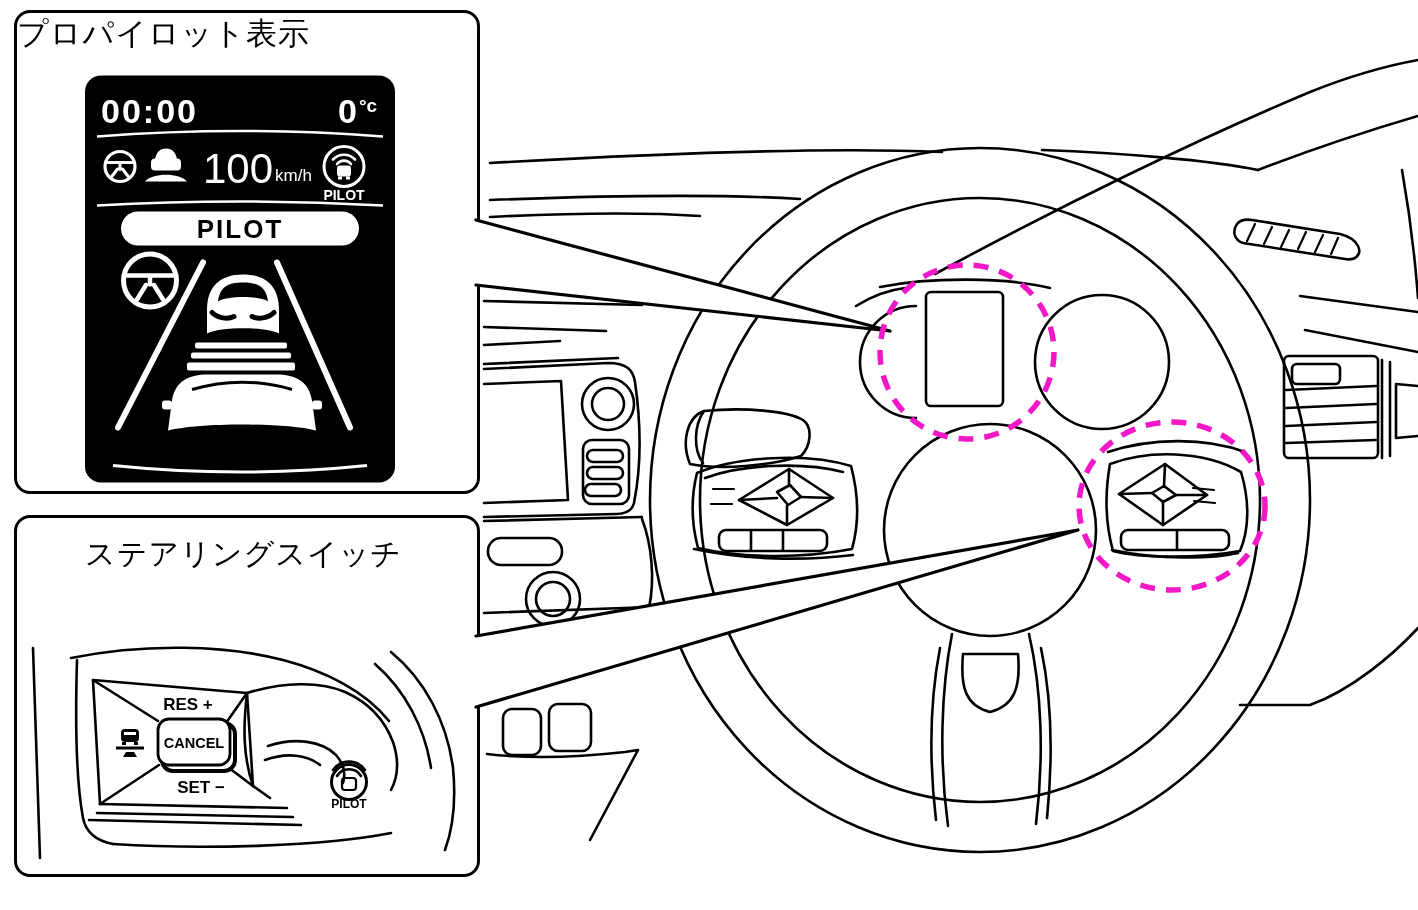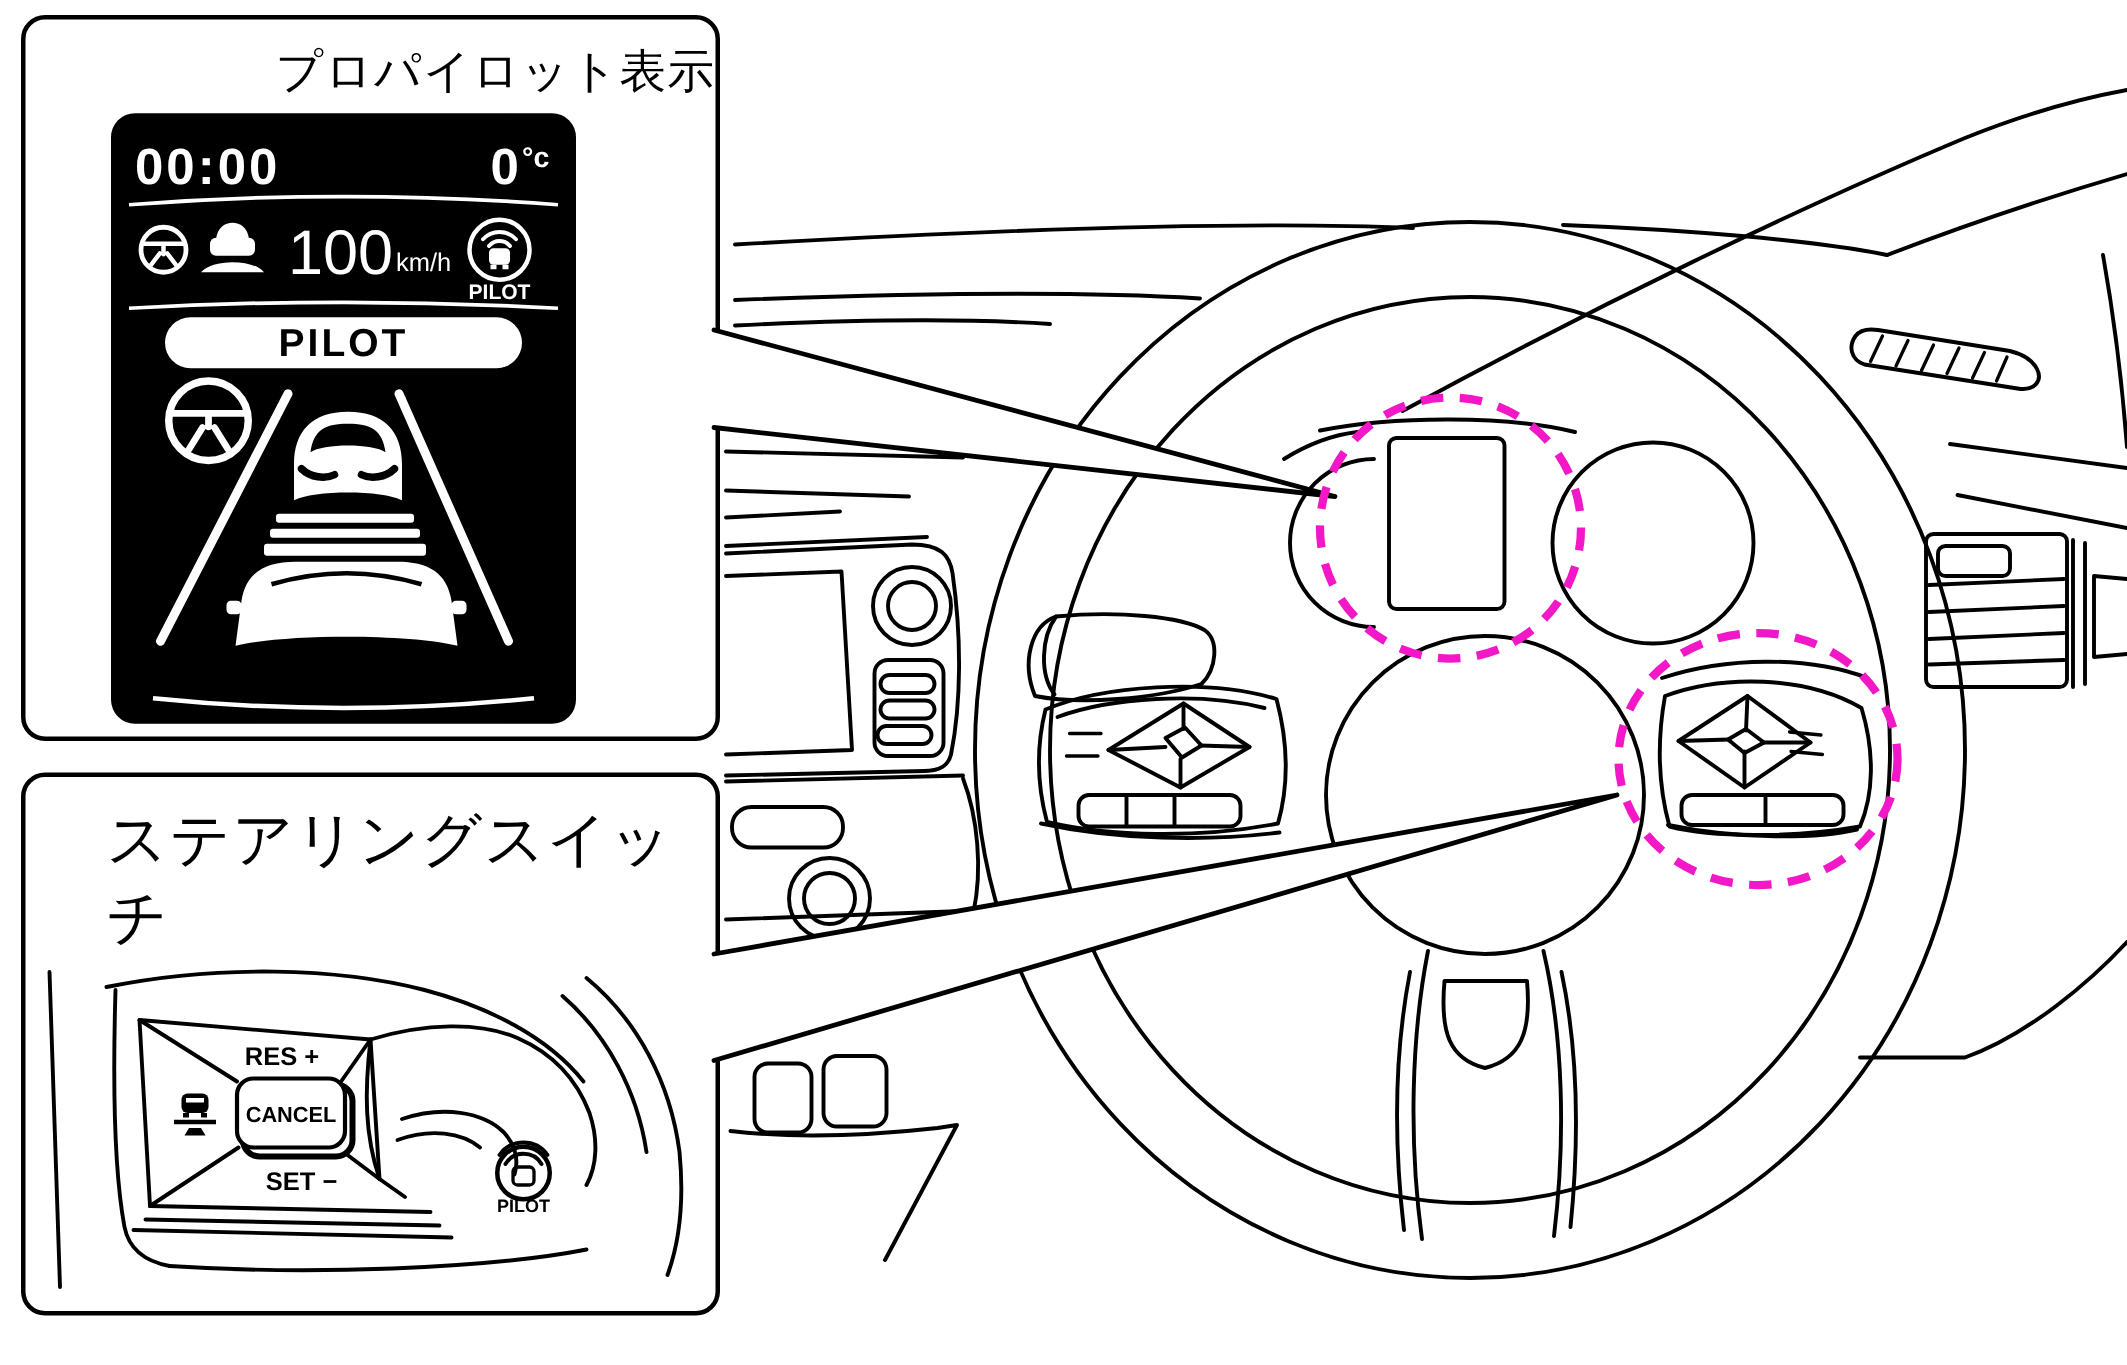--- a/index.html
+++ b/index.html
@@ -10,26 +10,26 @@
   .layer{position:absolute;left:0;top:0;width:1418px;height:910px;}
   .layer.art{z-index:1;}
   .layer.overlay{z-index:3;pointer-events:none;}
   .callout{
     position:absolute;border:3px solid #000;border-radius:16px;background:#fff;z-index:2;
     box-sizing:border-box;
   }
   .callout-top{left:14px;top:10px;width:466px;height:484px;}
   .callout-bottom{left:14px;top:515px;width:466px;height:362px;}
   .callout-title{
-    text-align:right;margin-top:14px;font-size:31px;font-weight:500;letter-spacing:1px;
+    text-align:left;font-size:31px;font-weight:500;letter-spacing:1px;
   }
   .callout-title2{
-    margin:16px 0 0 54px;font-size:40px;font-weight:500;line-height:1.3;letter-spacing:1px;
-  }
-  .cluster-display{position:absolute;left:57px;top:62px;width:310px;height:468px;border-radius:32px;}
+    margin:16px 0 0 68px;font-size:30px;font-weight:500;line-height:1.3;letter-spacing:1px;
+  }
+  .cluster-display{position:absolute;left:68px;top:62px;width:310px;height:468px;border-radius:32px;}
   .switch-art{position:absolute;left:8px;top:118px;width:450px;height:234px;}
   svg text{font-family:"Liberation Sans","DejaVu Sans",sans-serif;}
 </style>
 </head>
 <body>
 
 <div class="canvas">
 
   <svg class="layer art" viewBox="0 0 1418 910">
     <g fill="none" stroke="#000" stroke-width="2.6" stroke-linecap="round" stroke-linejoin="round">

